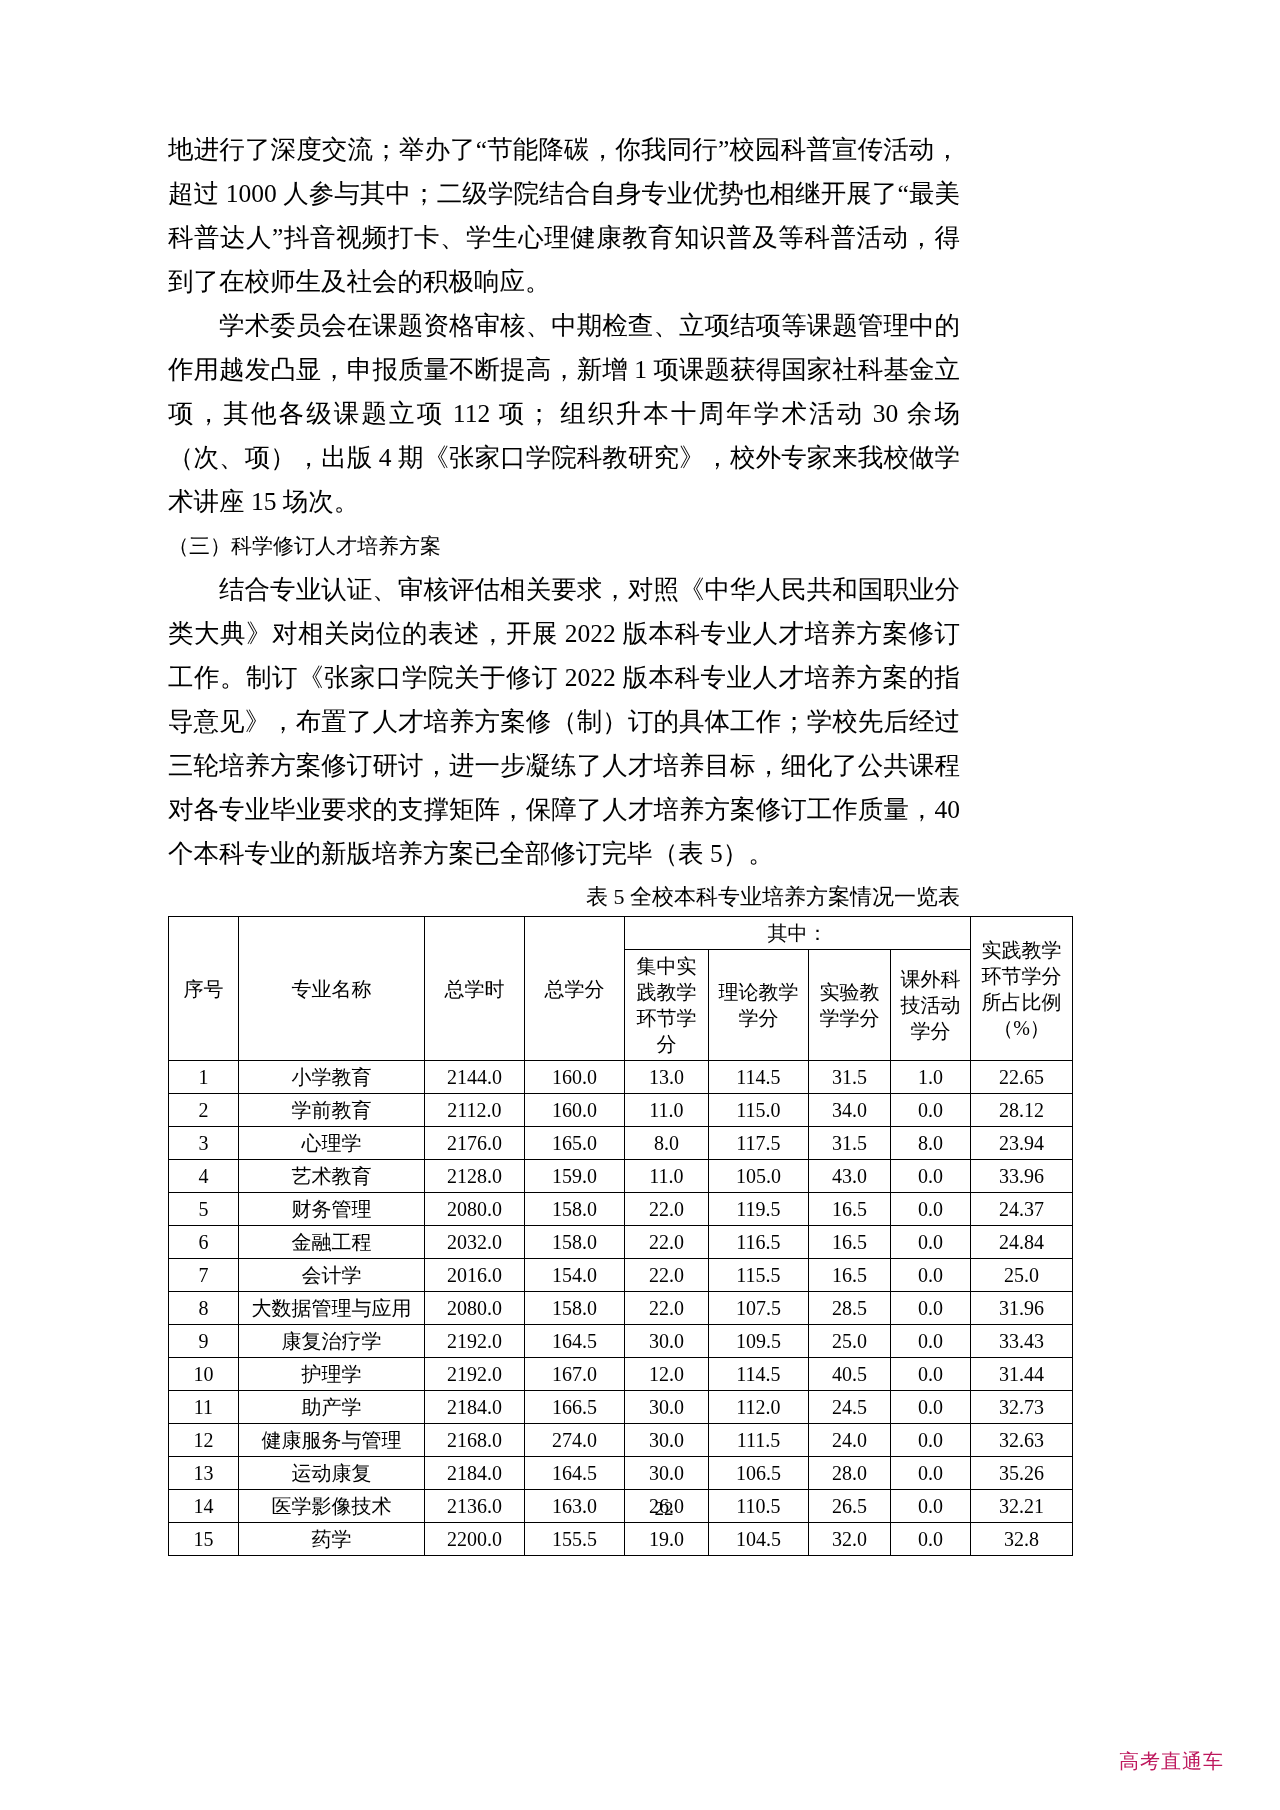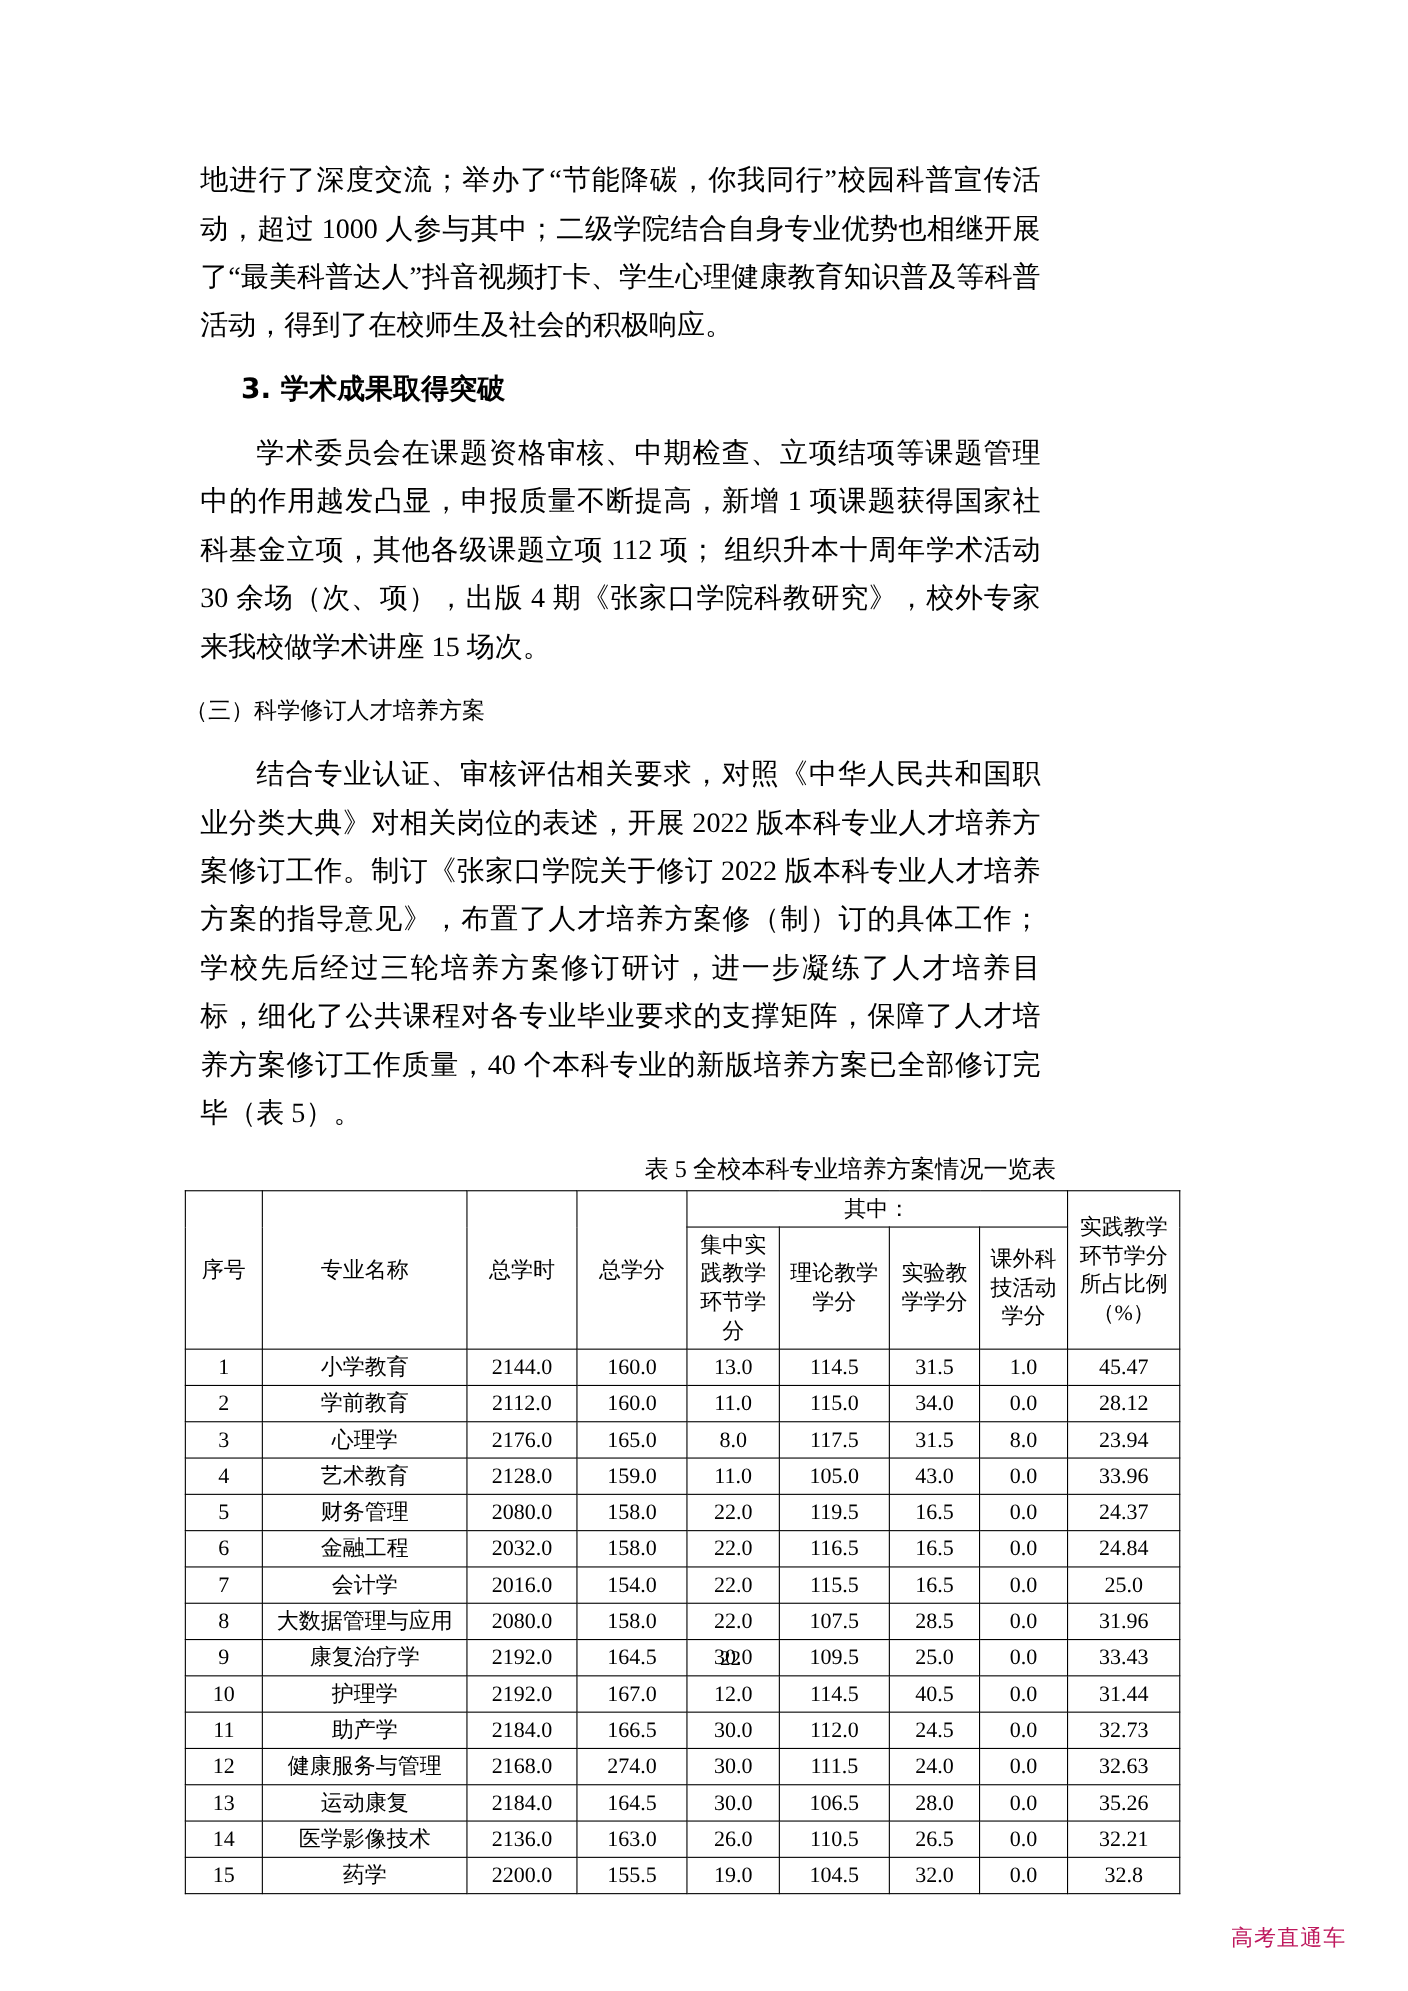--- a/index.html
+++ b/index.html
@@ -17,21 +17,21 @@
     font-family: "Liberation Serif", "DejaVu Serif", serif;
     color: #000000;
   }
   .content {
     position: absolute;
     left: 168px;
     top: 128px;
     width: 792px;
   }
   p.body-text {
-    margin: 14px;
+    margin: 0;
     font-size: 25.5px;
     line-height: 44px;
     text-align: justify;
     text-justify: inter-ideograph;
     letter-spacing: 0px;
   }
   p.indent {
     text-indent: 2em;
   }
   h3.sub-heading {
@@ -112,21 +112,20 @@
   }
 </style>
 </head>
 <body>
 
 <div class="page">
   <div class="content">
 
     <p class="body-text">地进行了深度交流；举办了“节能降碳，你我同行”校园科普宣传活动，超过 1000 人参与其中；二级学院结合自身专业优势也相继开展了“最美科普达人”抖音视频打卡、学生心理健康教育知识普及等科普活动，得到了在校师生及社会的积极响应。</p>
 
-    <h3 class="sub-heading">3. 学术成果取得突破</h3>
 
     <p class="body-text indent">学术委员会在课题资格审核、中期检查、立项结项等课题管理中的作用越发凸显，申报质量不断提高，新增 1 项课题获得国家社科基金立项，其他各级课题立项 112 项； 组织升本十周年学术活动 30 余场（次、项），出版 4 期《张家口学院科教研究》，校外专家来我校做学术讲座 15 场次。</p>
 
     <h2 class="section-heading">（三）科学修订人才培养方案</h2>
 
     <p class="body-text indent">结合专业认证、审核评估相关要求，对照《中华人民共和国职业分类大典》对相关岗位的表述，开展 2022 版本科专业人才培养方案修订工作。制订《张家口学院关于修订 2022 版本科专业人才培养方案的指导意见》，布置了人才培养方案修（制）订的具体工作；学校先后经过三轮培养方案修订研讨，进一步凝练了人才培养目标，细化了公共课程对各专业毕业要求的支撑矩阵，保障了人才培养方案修订工作质量，40 个本科专业的新版培养方案已全部修订完毕（表 5）。</p>
 
     <div class="table-caption">表 5  全校本科专业培养方案情况一览表</div>
 
     <table class="data-table">
@@ -160,21 +159,21 @@
       <tbody id="table-body">
           <tr>
             <td>1</td>
             <td class="major-name">小学教育</td>
             <td>2144.0</td>
             <td>160.0</td>
             <td>13.0</td>
             <td>114.5</td>
             <td>31.5</td>
             <td>1.0</td>
-            <td>45.47</td>
+            <td>22.65</td>
           </tr>
           <tr>
             <td>2</td>
             <td class="major-name">学前教育</td>
             <td>2112.0</td>
             <td>160.0</td>
             <td>11.0</td>
             <td>115.0</td>
             <td>34.0</td>
             <td>0.0</td>

